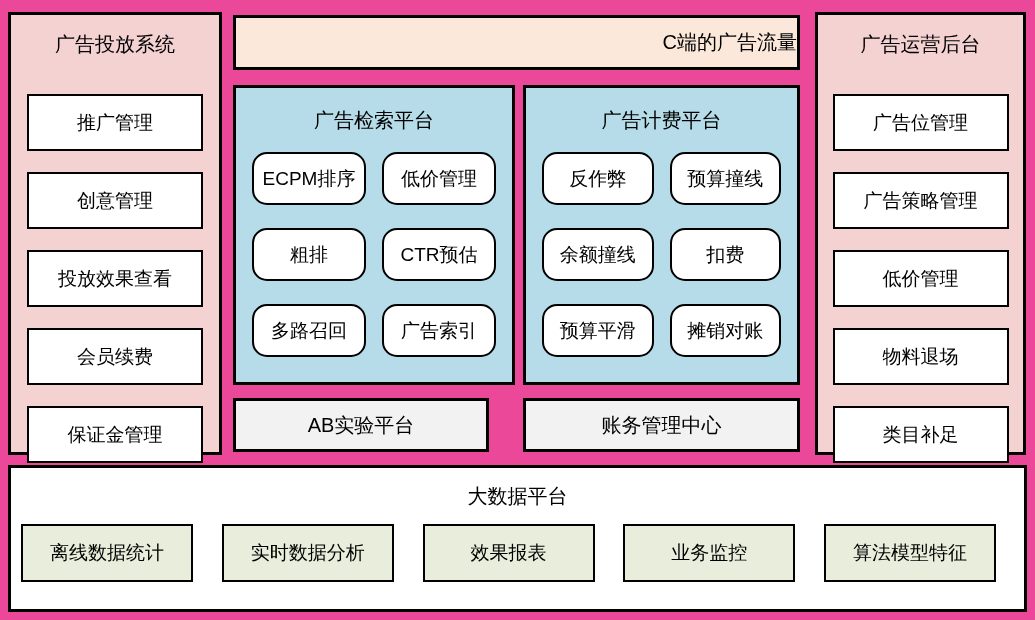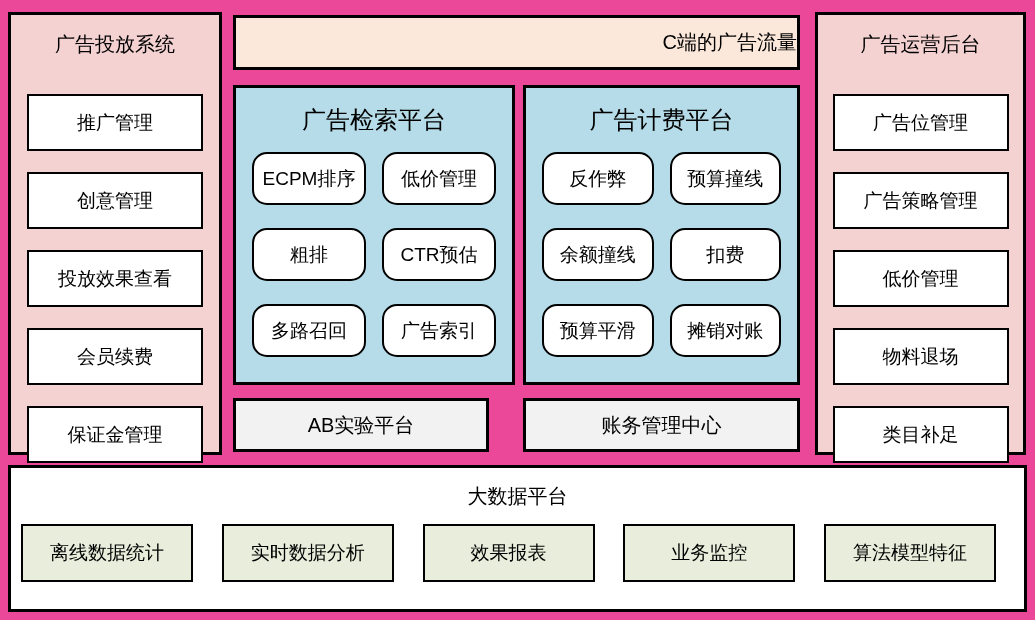--- a/index.html
+++ b/index.html
@@ -67,21 +67,21 @@
     display: flex;
     flex-direction: column;
   }
   .blue-1 { left: 233px; top: 85px; width: 282px; height: 300px; }
   .blue-2 { left: 523px; top: 85px; width: 277px; height: 300px; }
   .platform-title {
     height: 64px;
     display: flex;
     align-items: center;
     justify-content: center;
-    font-size: 24px;
+    font-size: 20px;
     flex: none;
   }
   .platform-grid {
     display: grid;
     grid-template-columns: 1fr 1fr;
     column-gap: 16px;
     row-gap: 23px;
     padding: 0 16px;
   }
   .platform-grid .white-box {

